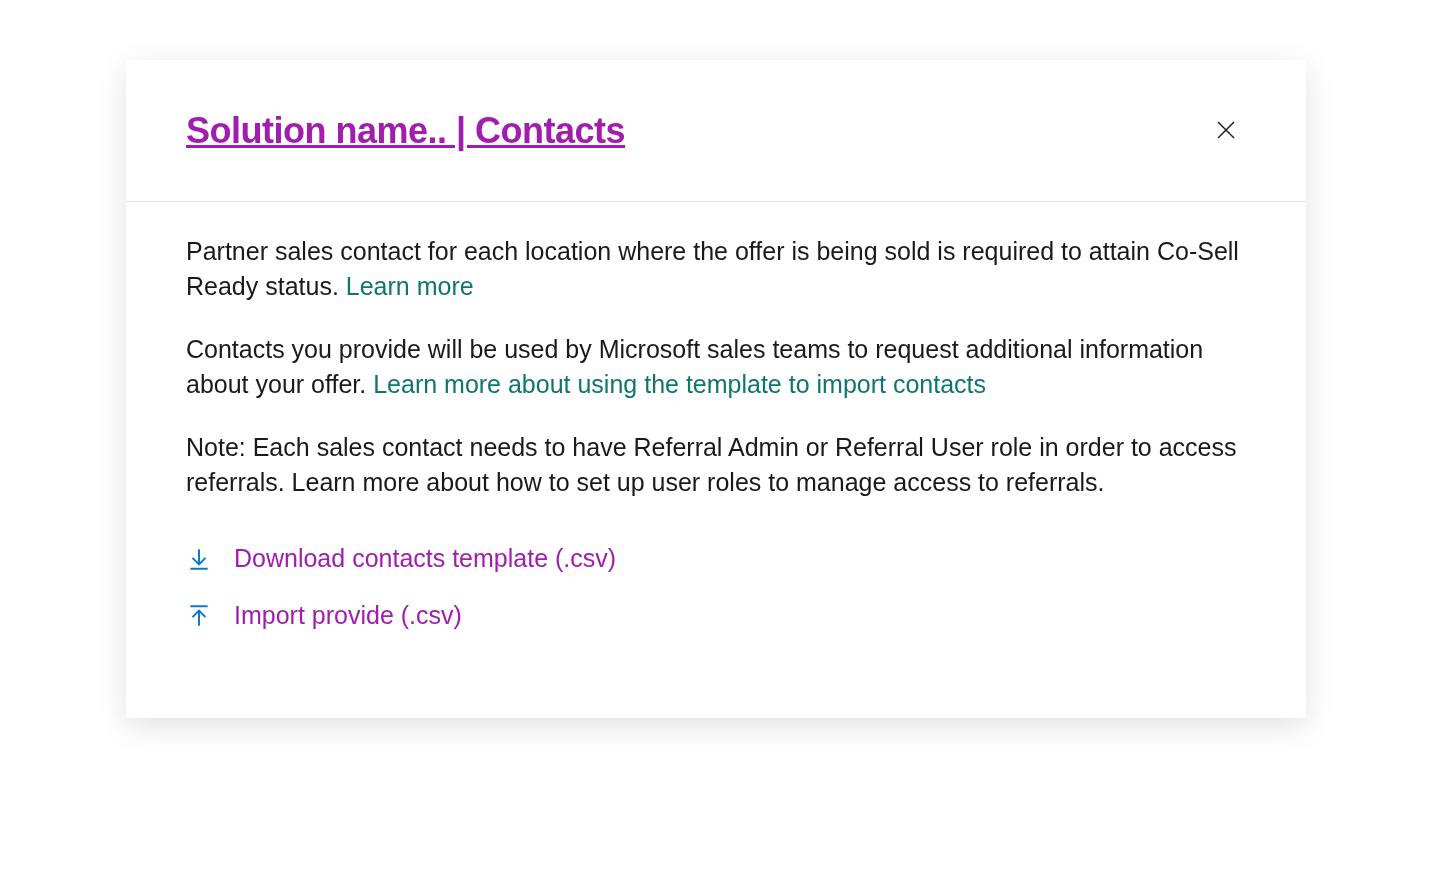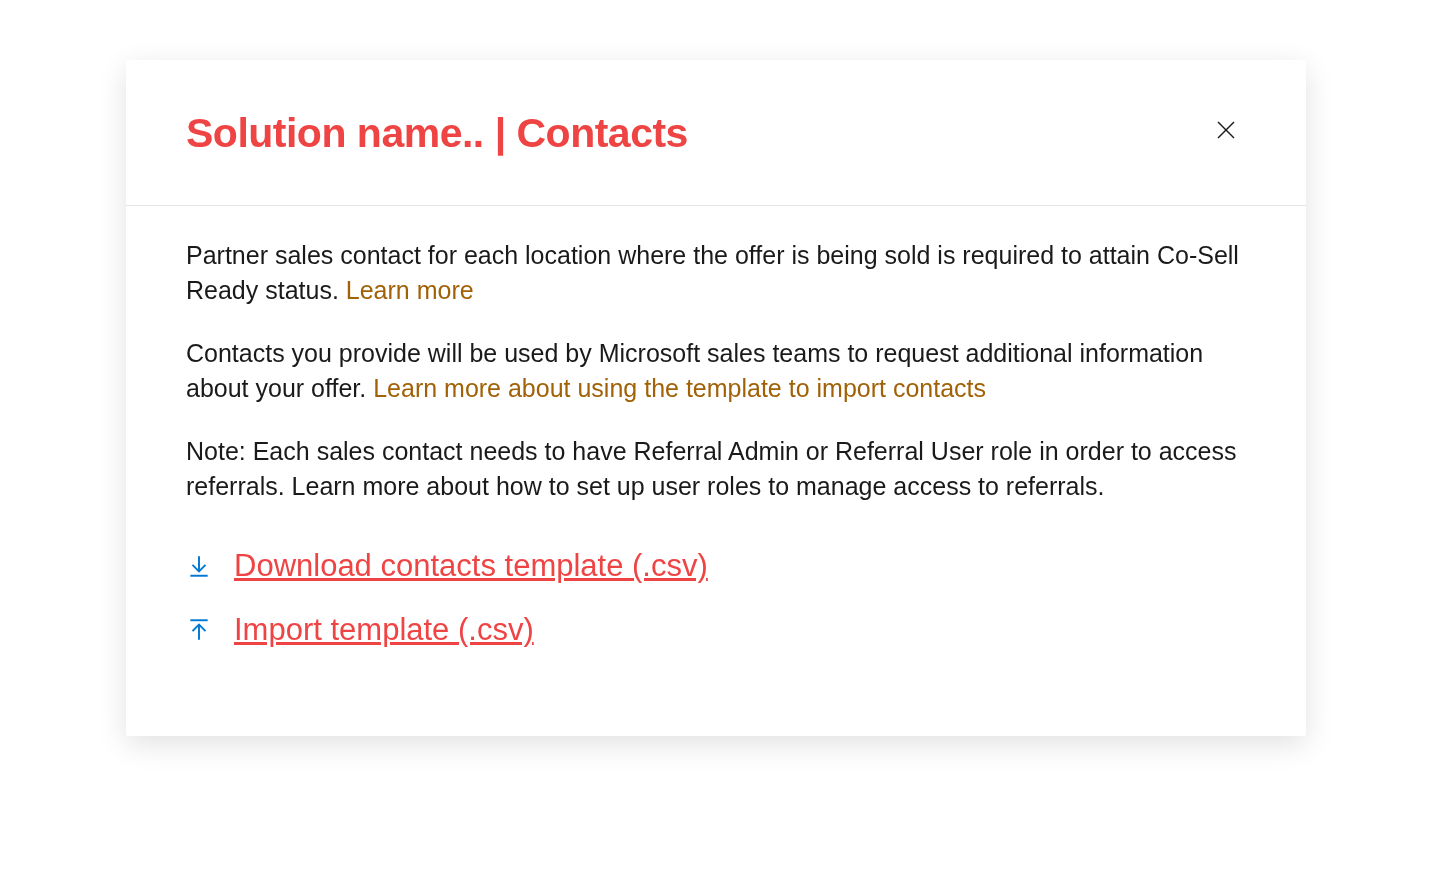--- a/index.html
+++ b/index.html
@@ -24,24 +24,25 @@
       border-radius: 2px;
     }
     .panel-header {
       display: flex;
       justify-content: space-between;
       align-items: flex-start;
       padding: 50px 60px 48px 60px;
       border-bottom: 1px solid #e5e5e5;
     }
     .panel-title {
-      font-size: 41px;
+      font-size: 36px;
       font-weight: 700;
-      color: #ef4444;
+      color: #a21caf;
       letter-spacing: -0.5px;
+      text-decoration: underline;
     }
     .close-btn {
       background: none;
       border: none;
       cursor: pointer;
       padding: 8px;
       display: flex;
       align-items: center;
       justify-content: center;
     }
@@ -54,21 +55,21 @@
     .panel-body {
       padding: 32px 60px 60px 60px;
     }
     .body-text {
       font-size: 25px;
       line-height: 1.4;
       color: #1a1a1a;
       margin-bottom: 28px;
     }
     .link {
-      color: #a16207;
+      color: #0f766e;
       text-decoration: none;
       cursor: pointer;
     }
     .actions {
       margin-top: 44px;
     }
     .action-item {
       display: flex;
       align-items: center;
       gap: 22px;
@@ -81,23 +82,22 @@
       display: flex;
       align-items: center;
       justify-content: center;
     }
     .action-icon svg {
       stroke: #0078d4;
       fill: none;
       stroke-width: 1.8;
     }
     .action-label {
-      font-size: 31px;
-      color: #ef4444;
-      text-decoration: underline;
+      font-size: 25px;
+      color: #a21caf;
     }
   </style>
 </head>
 <body>
 
 <div class="panel">
   <div class="panel-header">
     <h1 class="panel-title">Solution name.. | Contacts</h1>
     <button class="close-btn">
       <span>
@@ -131,17 +131,17 @@
 
 
       <div class="action-item">
         <span class="action-icon">
           <svg viewBox="0 0 24 24">
             <line x1="4" y1="3" x2="20" y2="3"></line>
             <line x1="12" y1="21" x2="12" y2="7"></line>
             <polyline points="6 13 12 7 18 13"></polyline>
           </svg>
         </span>
-        <span class="action-label">Import template (.csv)</span>
+        <span class="action-label">Import provide (.csv)</span>
       </div>
     </div>
   </div>
 </div>
 
 </body></html>

